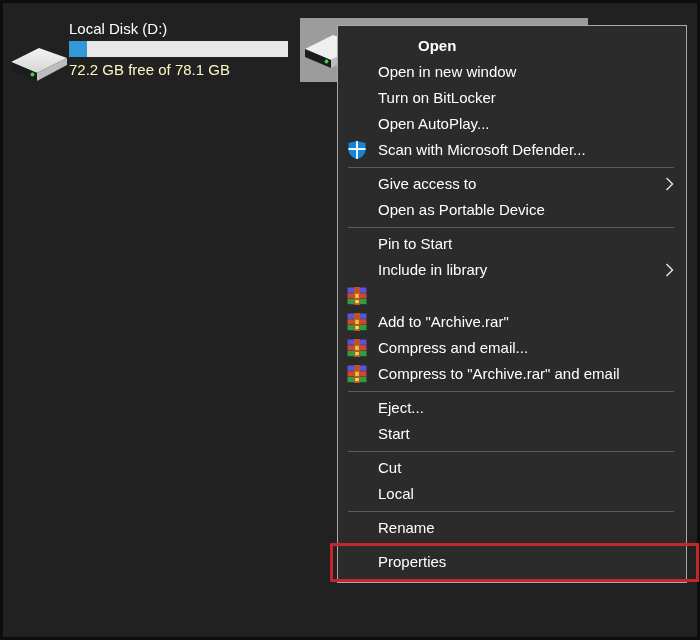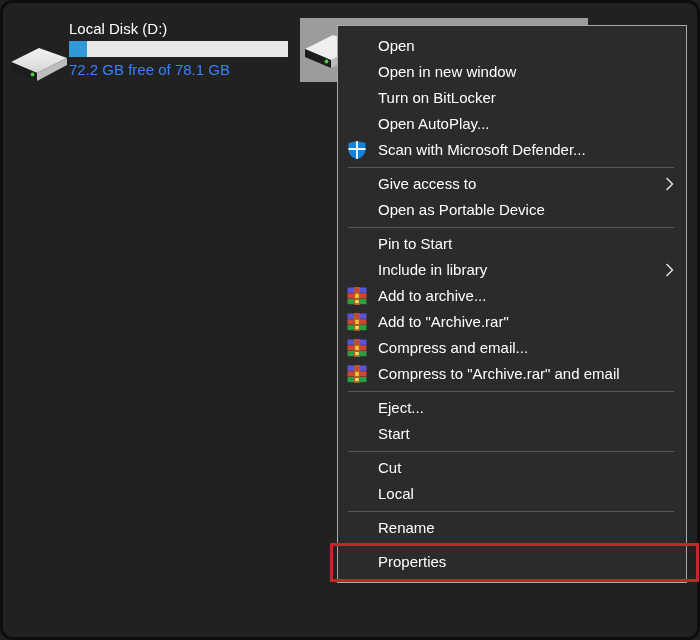--- a/index.html
+++ b/index.html
@@ -1,38 +1,38 @@
 <!DOCTYPE html>
 <html><head>
 <meta charset="utf-8">
 <style>
   html,body{margin:0;padding:0;}
   body{width:700px;height:640px;background:#212121;overflow:hidden;
        font-family:"Liberation Sans","DejaVu Sans",sans-serif;}
   .stage{position:relative;width:700px;height:640px;background:#212121;
-         box-shadow:inset 0 0 0 3px #0d0d0d;border-radius:12px;}
+         box-shadow:inset 0 0 0 3px #0d0d0d;}
 
   
   .drive-tile{position:absolute;left:8px;top:18px;width:288px;height:66px;}
   .drive-icon{position:absolute;left:0;top:22px;width:62px;height:46px;}
   .drive-label{position:absolute;left:61px;top:2px;font-size:15px;color:#ffffff;white-space:nowrap;}
   .drive-bar{position:absolute;left:61px;top:23px;width:219px;height:16px;background:#e8e8e8;}
   .drive-bar-fill{height:100%;background:#3398d8;}
-  .drive-free{position:absolute;left:61px;top:43px;font-size:15px;color:#3b82f6;white-space:nowrap;}
+  .drive-free{position:absolute;left:61px;top:43px;font-size:15px;color:#fef9c3;white-space:nowrap;}
 
   
   .drive-tile-selected{position:absolute;left:300px;top:18px;width:288px;height:64px;background:#9c9c9c;}
   .drive-tile-selected .drive-icon{left:2px;top:9px;}
 
   
   .context-menu{position:absolute;left:337px;top:25px;width:350px;box-sizing:border-box;
                 background:#2b2b2b;border:1px solid #a9a9a9;padding:7px 0;z-index:5;}
   .menu-item{position:relative;height:26px;line-height:26px;padding-left:40px;
              font-size:15px;color:#ffffff;white-space:nowrap;cursor:default;}
-  .menu-item.bold{font-weight:normal;}
+  .menu-item.bold{font-weight:bold;margin-left:40px;}
   .menu-item .item-icon{position:absolute;left:9px;top:50%;transform:translateY(-50%);
                         width:20px;height:19px;display:block;}
   .submenu-arrow{position:absolute;right:12px;top:50%;transform:translateY(-50%);
                  width:9px;height:14px;display:block;}
   .menu-separator{height:1px;background:#5a5a5a;margin:4px 12px 3px 10px;}
   .menu-item.annotated::after{content:"";position:absolute;left:-8px;right:-13px;top:-6px;bottom:-7px;
                  border:3px solid #c5262c;pointer-events:none;}
 </style>
 </head>
 <body>
@@ -96,21 +96,21 @@
           <polyline points="1.5,1 7.5,7 1.5,13" fill="none" stroke="#e8e8e8" stroke-width="1.4"></polyline>
         </svg></div>
       <div class="menu-item"><svg class="item-icon" viewBox="0 0 20 18">
           <rect x="0.5" y="0.5" width="19" height="5.3" fill="#5a55d8"></rect>
           <rect x="0.5" y="6.2" width="19" height="5.3" fill="#cf4632"></rect>
           <rect x="0.5" y="11.9" width="19" height="5.3" fill="#2f9e41"></rect>
           <rect x="7" y="0" width="6" height="18" fill="#b05a22"></rect>
           <rect x="8.2" y="6.8" width="3.6" height="4.2" fill="#f5c33b"></rect>
           <rect x="8.2" y="1" width="3.6" height="3.4" fill="#d0452f"></rect>
           <rect x="8.2" y="13" width="3.6" height="3.2" fill="#e8e06a"></rect>
-        </svg><span>Add to archive...</span></div>
+        </svg></div>
       <div class="menu-item"><svg class="item-icon" viewBox="0 0 20 18">
           <rect x="0.5" y="0.5" width="19" height="5.3" fill="#5a55d8"></rect>
           <rect x="0.5" y="6.2" width="19" height="5.3" fill="#cf4632"></rect>
           <rect x="0.5" y="11.9" width="19" height="5.3" fill="#2f9e41"></rect>
           <rect x="7" y="0" width="6" height="18" fill="#b05a22"></rect>
           <rect x="8.2" y="6.8" width="3.6" height="4.2" fill="#f5c33b"></rect>
           <rect x="8.2" y="1" width="3.6" height="3.4" fill="#d0452f"></rect>
           <rect x="8.2" y="13" width="3.6" height="3.2" fill="#e8e06a"></rect>
         </svg><span>Add to "Archive.rar"</span></div>
       <div class="menu-item"><svg class="item-icon" viewBox="0 0 20 18">

